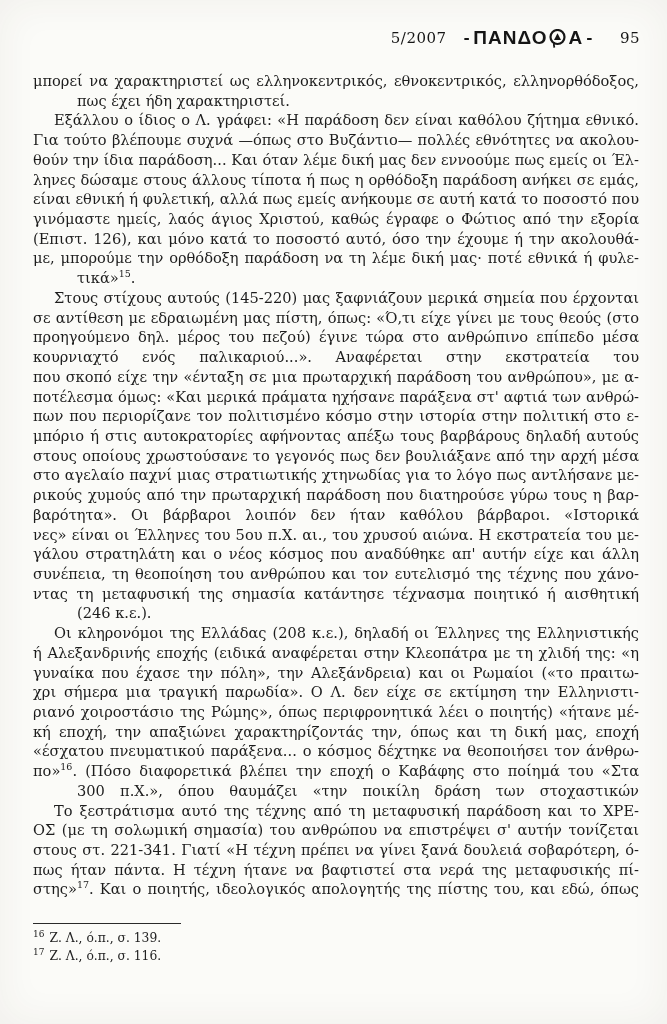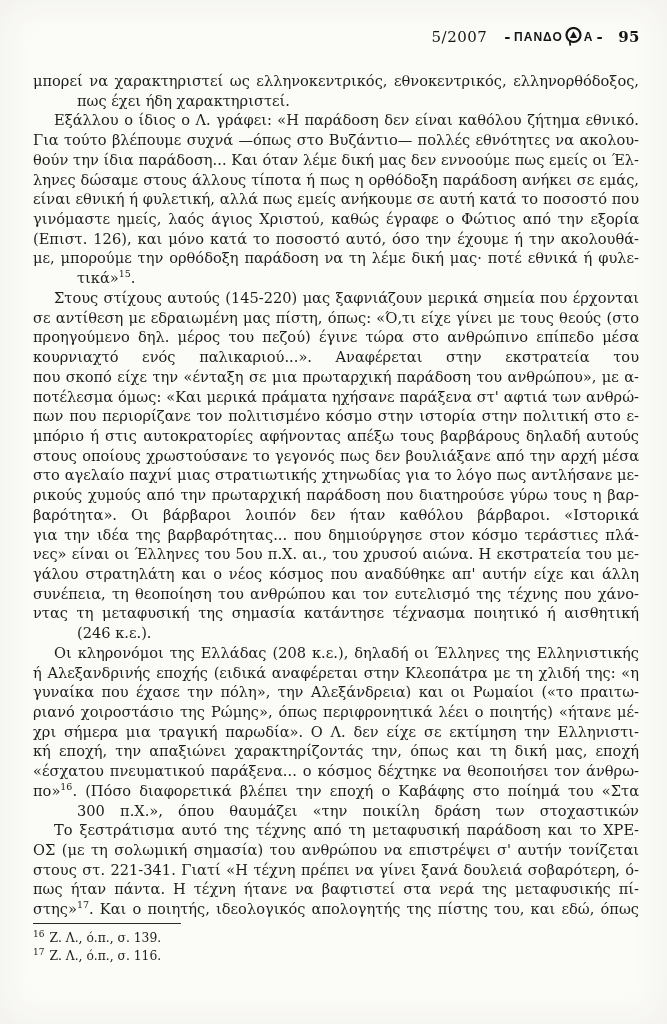--- a/index.html
+++ b/index.html
@@ -24,30 +24,30 @@
     font-size:15px;
     letter-spacing:.5px;
     color:#151515;
   }
   .runhead .issue{margin-right:14px;}
   .runhead .dash{margin:0 3px;font-weight:bold;}
   .brand{
     display:flex;align-items:center;
     font-family:"Liberation Sans","DejaVu Sans",sans-serif;
     font-weight:700;
-    font-size:12px;
+    font-size:19px;
     letter-spacing:1px;
   }
   .brand .logo{
     position:relative;
     width:19px;height:19px;
     margin:0 1px;
   }
   .brand .logo svg{display:block;}
-  .runhead .pageno{margin-left:12px;font-weight:bold;}
+  .runhead .pageno{margin-left:24px;}
   
   .bodytext{
     position:absolute;
     left:33px;top:71px;
     width:606px;
     font-size:14.6px;
     line-height:19.72px;
     color:#1d1d1d;
   }
   .line{
@@ -132,31 +132,30 @@
       <div class="line">προηγούμενο δηλ. μέρος του πεζού) έγινε τώρα στο ανθρώπινο επίπεδο μέσα στον</div>
       <div class="line">κουρνιαχτό ενός παλικαριού...». Αναφέρεται στην εκστρατεία του Μεγαλέξαντρου</div>
       <div class="line">που σκοπό είχε την «ένταξη σε μια πρωταρχική παράδοση του ανθρώπου», με α-</div>
       <div class="line">ποτέλεσμα όμως: «Και μερικά πράματα ηχήσανε παράξενα στ' αφτιά των ανθρώ-</div>
       <div class="line">πων που περιορίζανε τον πολιτισμένο κόσμο στην ιστορία στην πολιτική στο ε-</div>
       <div class="line">μπόριο ή στις αυτοκρατορίες αφήνοντας απέξω τους βαρβάρους δηλαδή αυτούς</div>
       <div class="line">στους οποίους χρωστούσανε το γεγονός πως δεν βουλιάξανε από την αρχή μέσα</div>
       <div class="line">στο αγελαίο παχνί μιας στρατιωτικής χτηνωδίας για το λόγο πως αντλήσανε με-</div>
       <div class="line">ρικούς χυμούς από την πρωταρχική παράδοση που διατηρούσε γύρω τους η βαρ-</div>
       <div class="line">βαρότητα». Οι βάρβαροι λοιπόν δεν ήταν καθόλου βάρβαροι. «Ιστορικά υπεύθυνοι</div>
-      <div class="line">για την ιδέα της βαρβαρότητας... που δημιούργησε στον κόσμο τεράστιες πλά-</div>
       <div class="line">νες» είναι οι Έλληνες του 5ου π.Χ. αι., του χρυσού αιώνα. Η εκστρατεία του με-</div>
       <div class="line">γάλου στρατηλάτη και ο νέος κόσμος που αναδύθηκε απ' αυτήν είχε και άλλη</div>
       <div class="line">συνέπεια, τη θεοποίηση του ανθρώπου και τον ευτελισμό της τέχνης που χάνο-</div>
       <div class="line">ντας τη μεταφυσική της σημασία κατάντησε τέχνασμα ποιητικό ή αισθητική</div>
       <div class="line lastline">(246 κ.ε.).</div>
       <div class="line indent">Οι κληρονόμοι της Ελλάδας (208 κ.ε.), δηλαδή οι Έλληνες της Ελληνιστικής</div>
       <div class="line">ή Αλεξανδρινής εποχής (ειδικά αναφέρεται στην Κλεοπάτρα με τη χλιδή της: «η</div>
       <div class="line">γυναίκα που έχασε την πόλη», την Αλεξάνδρεια) και οι Ρωμαίοι («το πραιτω-</div>
+      <div class="line">χρι σήμερα μια τραγική παρωδία». Ο Λ. δεν είχε σε εκτίμηση την Ελληνιστι-</div>
       <div class="line">ριανό χοιροστάσιο της Ρώμης», όπως περιφρονητικά λέει ο ποιητής) «ήτανε μέ-</div>
-      <div class="line">χρι σήμερα μια τραγική παρωδία». Ο Λ. δεν είχε σε εκτίμηση την Ελληνιστι-</div>
       <div class="line">κή εποχή, την απαξιώνει χαρακτηρίζοντάς την, όπως και τη δική μας, εποχή</div>
       <div class="line">«έσχατου πνευματικού παράξενα... ο κόσμος δέχτηκε να θεοποιήσει τον άνθρω-</div>
       <div class="line">πο»<sup class="fnref">16</sup>. (Πόσο διαφορετικά βλέπει την εποχή ο Καβάφης στο ποίημά του «Στα</div>
       <div class="line lastline">300 π.Χ.», όπου θαυμάζει «την ποικίλη δράση των στοχαστικών προσαρμογών»).</div>
       <div class="line indent">Το ξεστράτισμα αυτό της τέχνης από τη μεταφυσική παράδοση και το ΧΡΕ-</div>
       <div class="line">ΟΣ (με τη σολωμική σημασία) του ανθρώπου να επιστρέψει σ' αυτήν τονίζεται</div>
       <div class="line">στους στ. 221-341. Γιατί «Η τέχνη πρέπει να γίνει ξανά δουλειά σοβαρότερη, ό-</div>
       <div class="line">πως ήταν πάντα. Η τέχνη ήτανε να βαφτιστεί στα νερά της μεταφυσικής πί-</div>
       <div class="line">στης»<sup class="fnref">17</sup>. Και ο ποιητής, ιδεολογικός απολογητής της πίστης του, και εδώ, όπως</div>
     </div>

